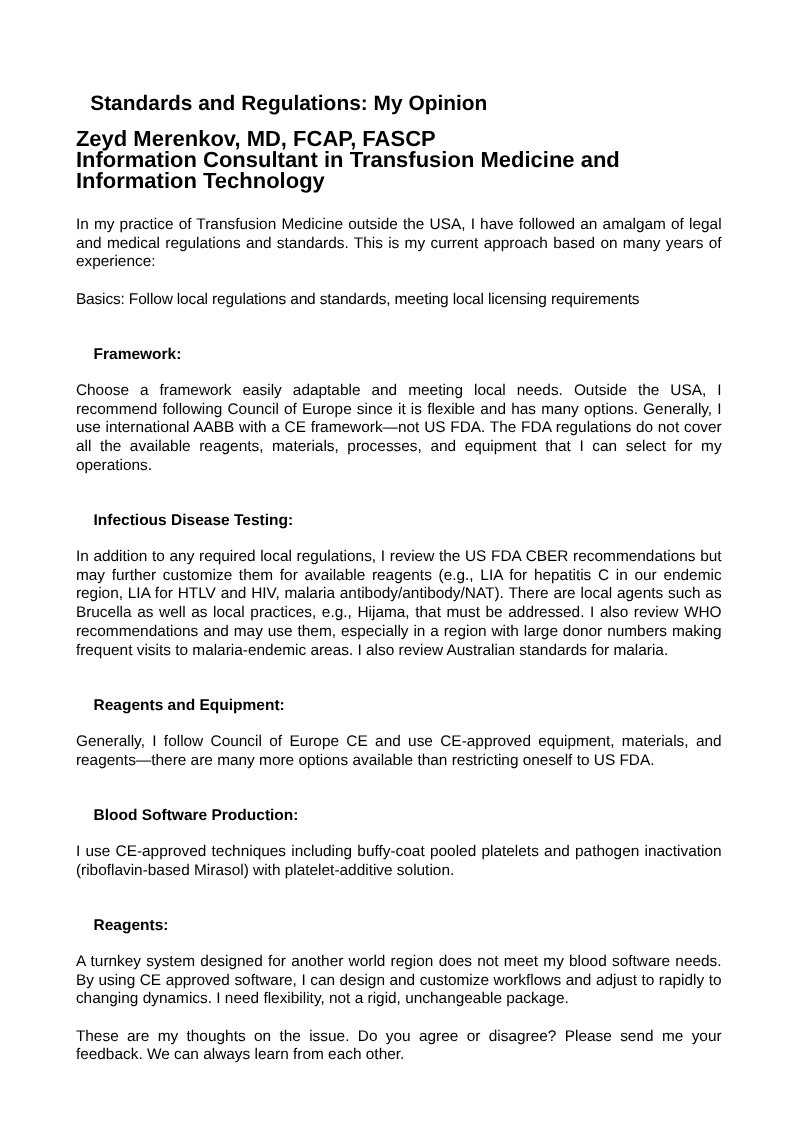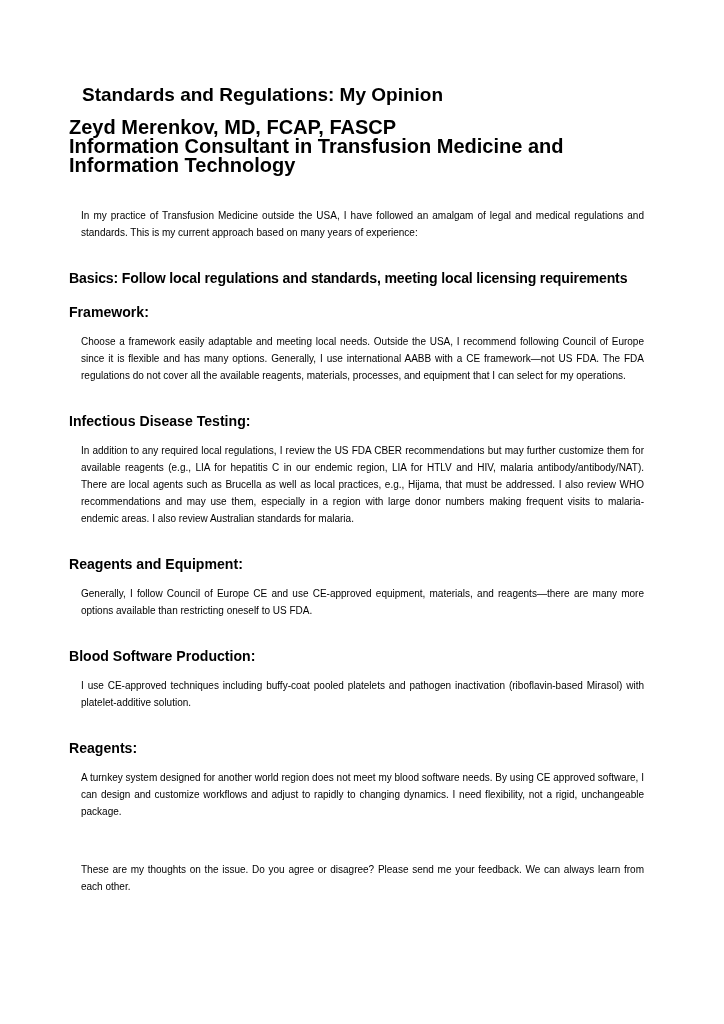--- a/index.html
+++ b/index.html
@@ -1,26 +1,26 @@
 <!DOCTYPE html>
 <html><head>
 <meta charset="utf-8">
 <style>
   html, body { margin: 0; padding: 0; background: #ffffff; }
   body { width: 724px; height: 1024px; position: relative; overflow: hidden;
          font-family: "Liberation Sans", sans-serif; color: #000; }
   .page { position: absolute; left: 69px; top: 72px; width: 587px; }
   .title { font-size: 19px; font-weight: bold; line-height: 20px; margin: 13px; }
   .subtitle { font-size: 20px; font-weight: bold; line-height: 19px; margin: 0; }
-  .para { font-size: 10px; line-height: 17px; margin: 12px; text-align: justify; }
+  .para { font-size: 14px; line-height: 17px; margin: 0; text-align: justify; }
   .para.last-left { text-align-last: left; }
-  .head { font-size: 14.1px; font-weight: bold; line-height: 17px; margin: 0; }
+  .head { font-size: 14.1px; font-weight: bold; line-height: 17px; margin: 16px; }
   .gap { height: 17px; }
   .gap-big { height: 20px; }
-  .basics { font-size: 14.1px; font-weight: bold; line-height: 17px; margin: 0; white-space: nowrap; letter-spacing: -0.15px; }
+  .basics { font-size: 14.1px; font-weight: normal; line-height: 17px; margin: 0; white-space: nowrap; letter-spacing: -0.15px; }
 </style>
 </head>
 <body>
 
 <div class="page">
   <h1 class="title">Standards and Regulations:  My Opinion</h1>
   <p class="subtitle">Zeyd Merenkov, MD, FCAP, FASCP</p>
   <p class="subtitle">Information Consultant in Transfusion Medicine and Information Technology</p>
   <div class="gap-big"></div>
 

